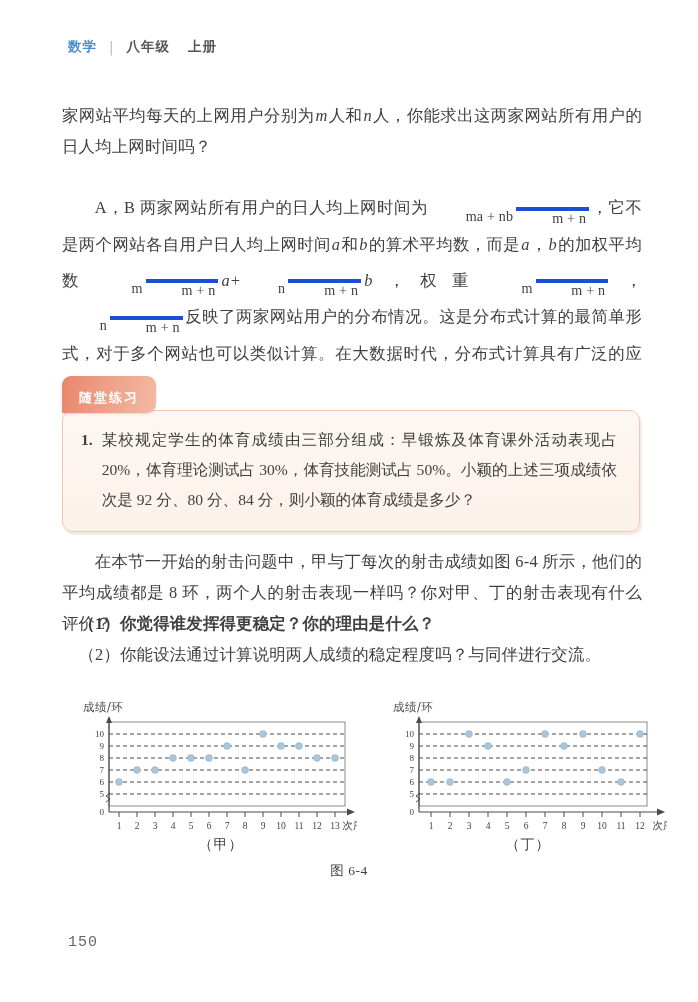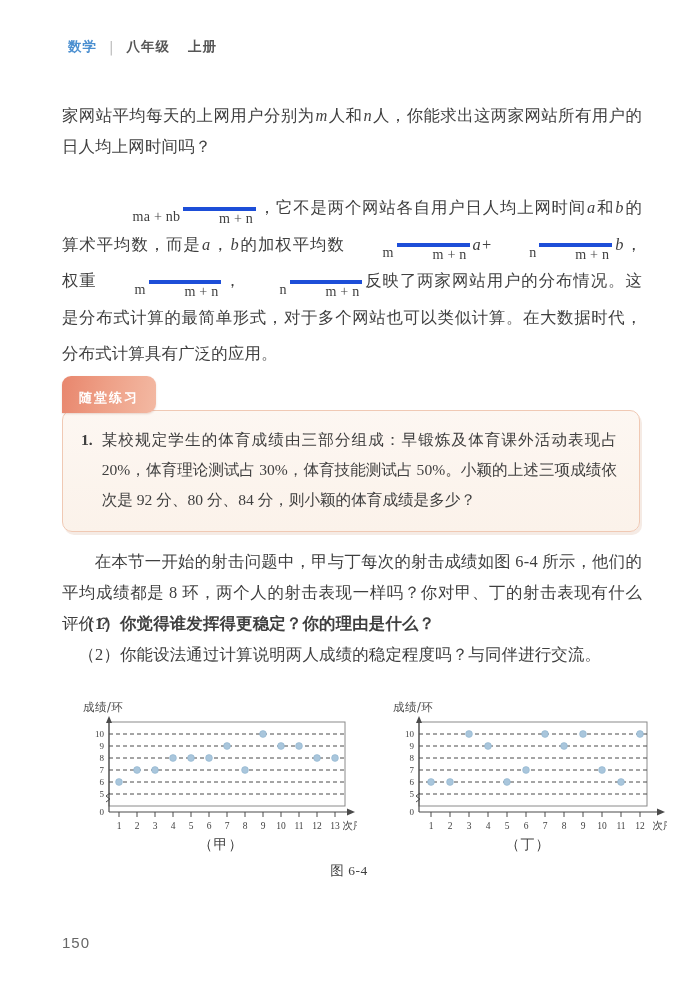--- a/index.html
+++ b/index.html
@@ -167,23 +167,23 @@
     top: 862px;
     width: 698px;
     text-align: center;
     font-size: 13.5px;
     color: #3f3f3f;
     letter-spacing: 0.5px;
   }
 
   .page-number {
     position: absolute;
-    left: 62px;
+    left: 68px;
     top: 934px;
-    font-family: Liberation Sans, sans-serif;
+    font-family: Liberation Mono, monospace;
     font-size: 15px;
     color: #666666;
     letter-spacing: 1px;
   }
 
   text {
     font-family: "Liberation Serif", "DejaVu Serif", serif;
   }
 </style>
 </head>
@@ -194,21 +194,21 @@
   <span class="hdr-sep">|</span>
   <span class="hdr-grade">八年级</span>
   <span class="hdr-volume">上册</span>
 </div>
 
 <div class="body-text" style="top:100px;">
   <span>家网站平均每天的上网用户分别为</span><i class="mv">m</i><span>人和</span><i class="mv">n</i><span>人，你能求出这两家网站所有用户的日人均上网时间吗？</span>
 </div>
 
 <div class="body-text indent2" style="top:190px; line-height:36px;">
-  <span class="frac">
+  <span>A，B 两家网站所有用户的日人均上网时间为</span><span class="frac">
       <span class="num">ma + nb</span>
       <span class="den">m + n</span>
     </span><span>，它不是两个网站各自用户日人均上网时间</span><i class="mv">a</i><span>和</span><i class="mv">b</i><span>的算术平均数，而是</span><i class="mv">a</i><span>，</span><i class="mv">b</i><span>的加权平均数</span><span class="frac">
       <span class="num">m</span>
       <span class="den">m + n</span>
     </span><i class="mv">a</i><span>+</span><span class="frac">
       <span class="num">n</span>
       <span class="den">m + n</span>
     </span><i class="mv">b</i><span>，权重</span><span class="frac">
       <span class="num">m</span>

